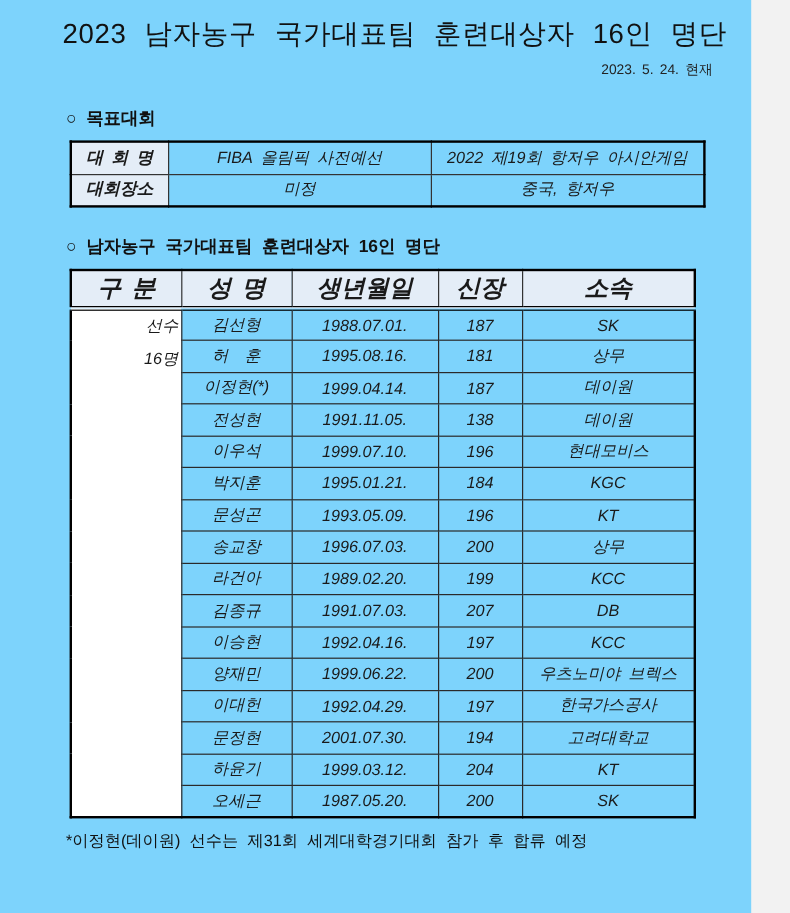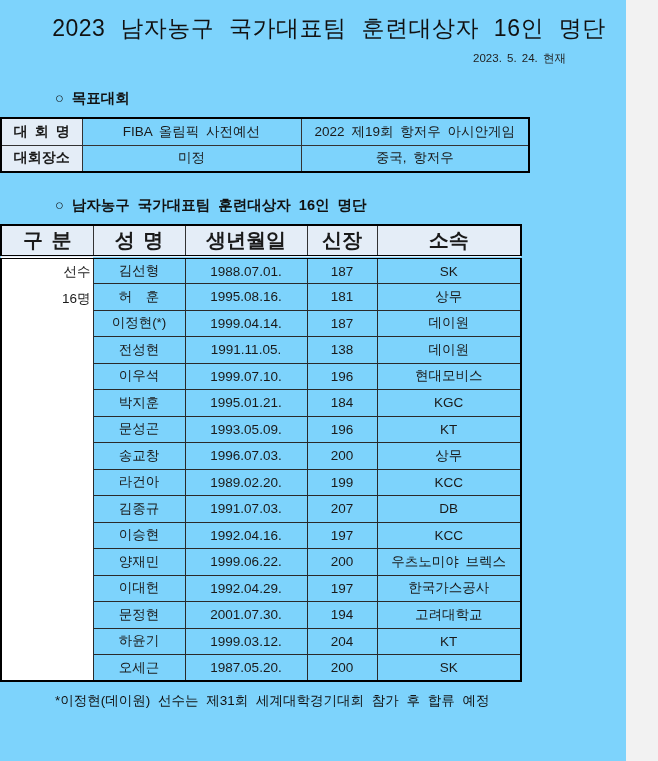--- a/index.html
+++ b/index.html
@@ -23,39 +23,41 @@
     text-align: center;
     padding-top: 13px;
     font-size: 23px;
     font-weight: 500;
     letter-spacing: 0.5px;
     word-spacing: 8px;
     color: #111;
   }
   .date-note {
     text-align: right;
-    padding-right: 92px;
+    padding-right: 64px;
     margin-top: 7px;
     font-size: 11.5px;
     color: #222;
     word-spacing: 2px;
   }
   .section-heading {
     margin: 23px 0 0 55px;
     font-size: 14.5px;
     font-weight: bold;
     word-spacing: 4px;
     color: #111;
   }
   table {
     border-collapse: collapse;
     table-layout: fixed;
+    margin-left: 58px;
     margin-top: 9px;
     font-size: 13.5px;
     word-spacing: 3px;
+    font-style: italic;
   }
   .tbl { border: 2px solid #000; }
   
   .tbl1 col.t1-label  { width: 81px; }
   .tbl1 col.t1-a      { width: 219px; }
   .tbl1 col.t1-b      { width: 228px; }
   .tbl1 th, .tbl1 td {
     border: 1px solid #333;
     height: 27px;
     text-align: center;

